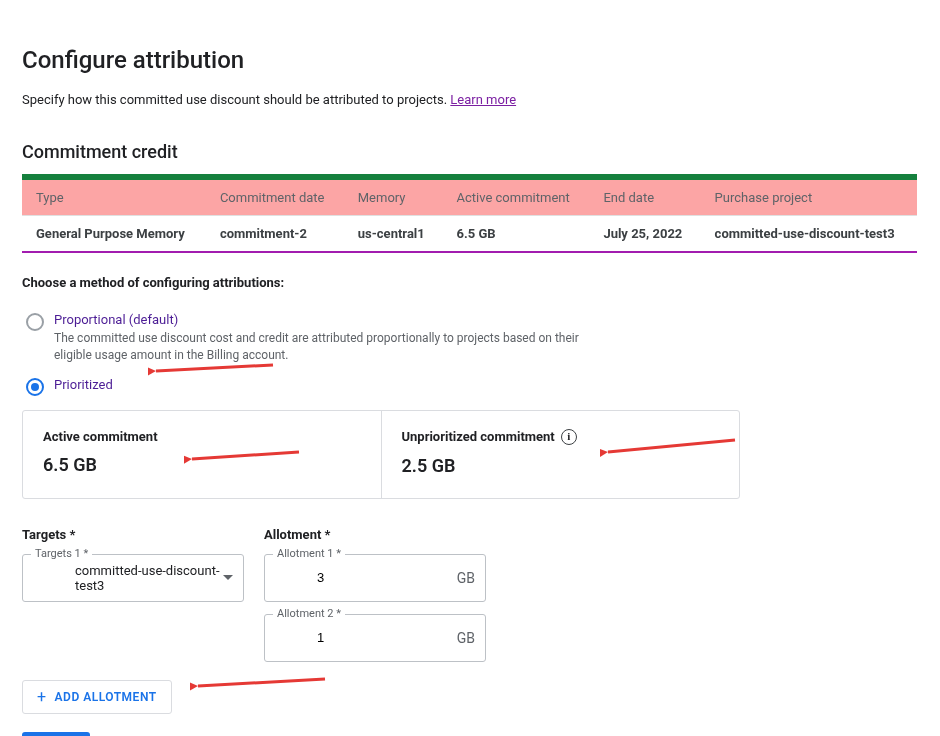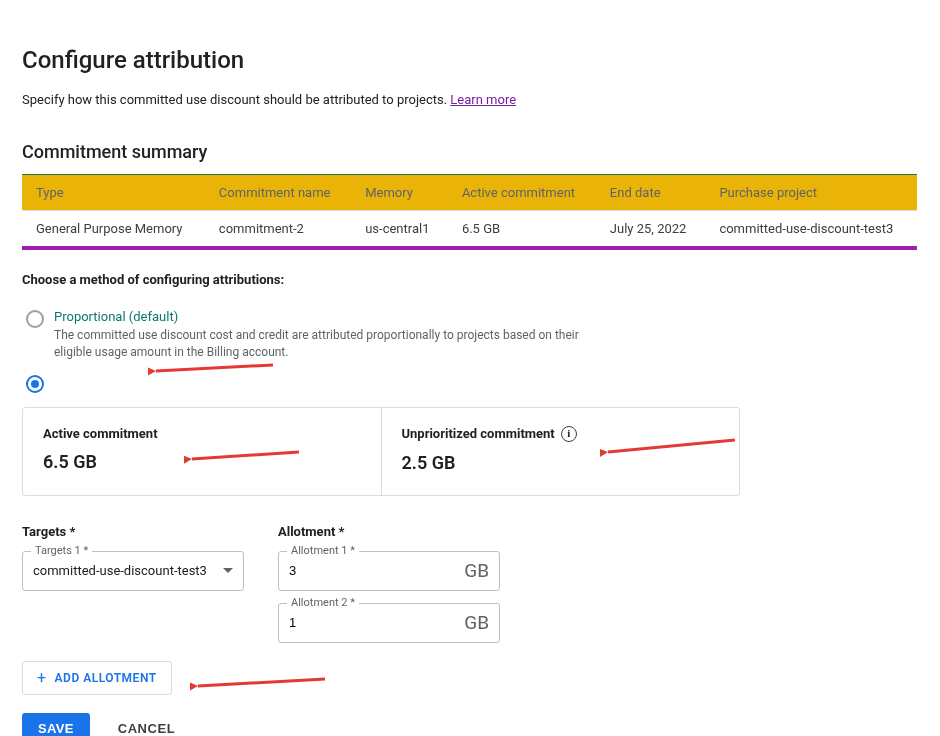--- a/index.html
+++ b/index.html
@@ -32,28 +32,29 @@
     border-collapse: collapse;
     margin-bottom: 22px;
   }
   table.summary th, table.summary td {
     text-align: left;
     padding: 10px 14px;
     font-size: 13px;
     font-weight: 400;
   }
   table.summary thead th {
-    background: #eab308;
+    background: #fca5a5;
     color: #5f6368;
-    border-top: 1px solid #15803d;
+    border-top: 6px solid #15803d;
     border-bottom: 1px solid #e0e0e0;
   }
   table.summary tbody td {
-    border-bottom: 4px solid #a21caf;
+    border-bottom: 2px solid #a21caf;
     color: #3c4043;
+    font-weight: bold;
   }
 
   .choose-label {
     font-size: 13px;
     font-weight: 700;
     margin-bottom: 22px;
   }
 
   
   .radio-option {
@@ -79,21 +80,21 @@
     content: "";
     position: absolute;
     top: 3px; left: 3px;
     width: 8px; height: 8px;
     background: #1a73e8;
     border-radius: 50%;
   }
   .radio-body { flex: 1; }
   .radio-title {
     font-size: 13px;
-    color: #0f766e;
+    color: #4c1d95;
     margin-bottom: 3px;
   }
   .radio-desc {
     font-size: 12px;
     color: #5f6368;
     line-height: 1.45;
   }
 
   
   .panes {
@@ -127,36 +128,37 @@
     display: inline-flex;
     align-items: center;
     justify-content: center;
     font-family: Georgia, serif;
     font-size: 11px;
     font-weight: 700;
     line-height: 1;
   }
 
   
-  .ta-row { display: flex; gap: 34px; }
+  .ta-row { display: flex; gap: 20px; }
   .ta-col { }
   .ta-col.targets { width: 222px; }
   .ta-col.allot { width: 222px; }
   .ta-col > .col-header {
     font-size: 13px;
     font-weight: 700;
     margin-bottom: 12px;
   }
 
   .field {
     border: 1px solid #bdc1c6;
     border-radius: 3px;
     position: relative;
     margin-bottom: 12px;
-    height: 40px;
+    height: 48px;
+    padding-left: 42px;
   }
   .field .floating {
     position: absolute;
     top: -8px; left: 8px;
     background: #fff;
     padding: 0 4px;
     font-size: 11px;
     color: #5f6368;
   }
   .field .inner {
@@ -168,21 +170,21 @@
   .field.select .inner { justify-content: space-between; }
   .field.input input {
     border: none;
     outline: none;
     font-size: 13px;
     width: 100%;
     background: transparent;
     padding: 0;
   }
   .field.input .suffix {
-    font-size: 19px;
+    font-size: 14px;
     color: #5f6368;
     margin-left: 6px;
   }
   .caret {
     width: 0; height: 0;
     border-left: 5px solid transparent;
     border-right: 5px solid transparent;
     border-top: 5px solid #5f6368;
   }
   .select-text { font-size: 13px; }
@@ -239,27 +241,27 @@
 <body>
 
 <div style="position:relative;">
 
   <h1 class="page-title">Configure attribution</h1>
 
   <div class="intro">
     <span>Specify how this committed use discount should be attributed to projects. </span><a href="#">Learn more</a>
   </div>
 
-  <h2 class="section-title">Commitment summary</h2>
+  <h2 class="section-title">Commitment credit</h2>
 
   <table class="summary">
     <thead>
       <tr>
         <th>Type</th>
-        <th>Commitment name</th>
+        <th>Commitment date</th>
         <th>Memory</th>
         <th>Active commitment</th>
         <th>End date</th>
         <th>Purchase project</th>
       </tr>
     </thead>
     <tbody>
       <tr>
         <td>General Purpose Memory</td>
         <td>commitment-2</td>
@@ -277,20 +279,21 @@
     <div class="radio"></div>
     <div class="radio-body">
       <div class="radio-title">Proportional (default)</div>
       <div class="radio-desc">The committed use discount cost and credit are attributed proportionally to projects based on their eligible usage amount in the Billing account.</div>
     </div>
   </div>
 
   <div class="radio-option selected">
     <div class="radio"></div>
     <div class="radio-body">
+      <div class="radio-title">Prioritized</div>
     </div>
   </div>
 
   <div class="panes">
     <div class="pane">
       <div class="pane-title">Active commitment</div>
       <div class="pane-value">6.5 GB</div>
     </div>
     <div class="pane">
       <div class="pane-title">

